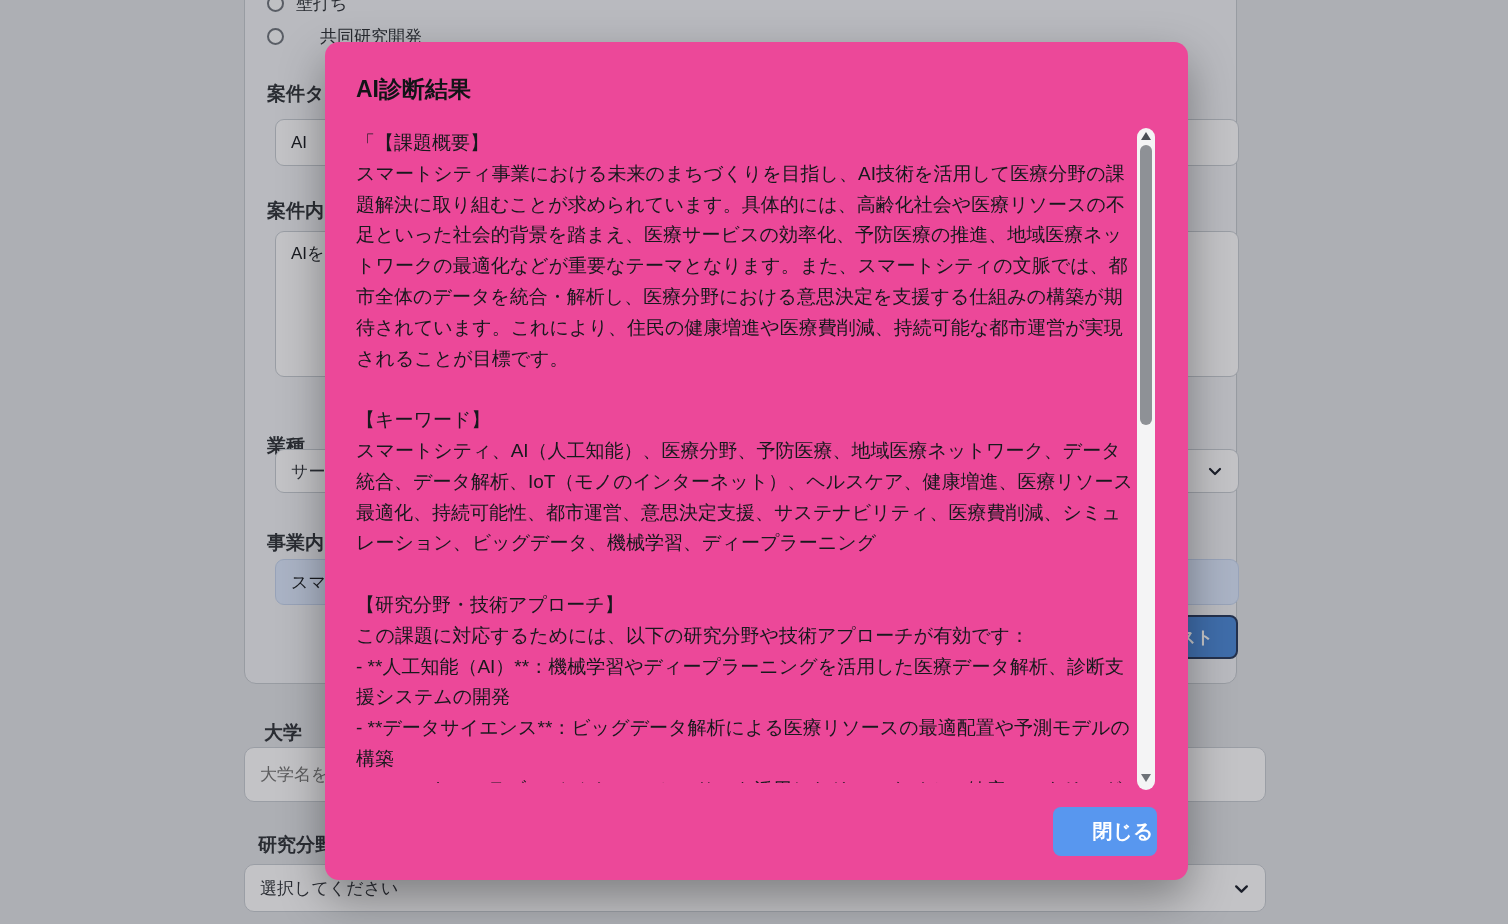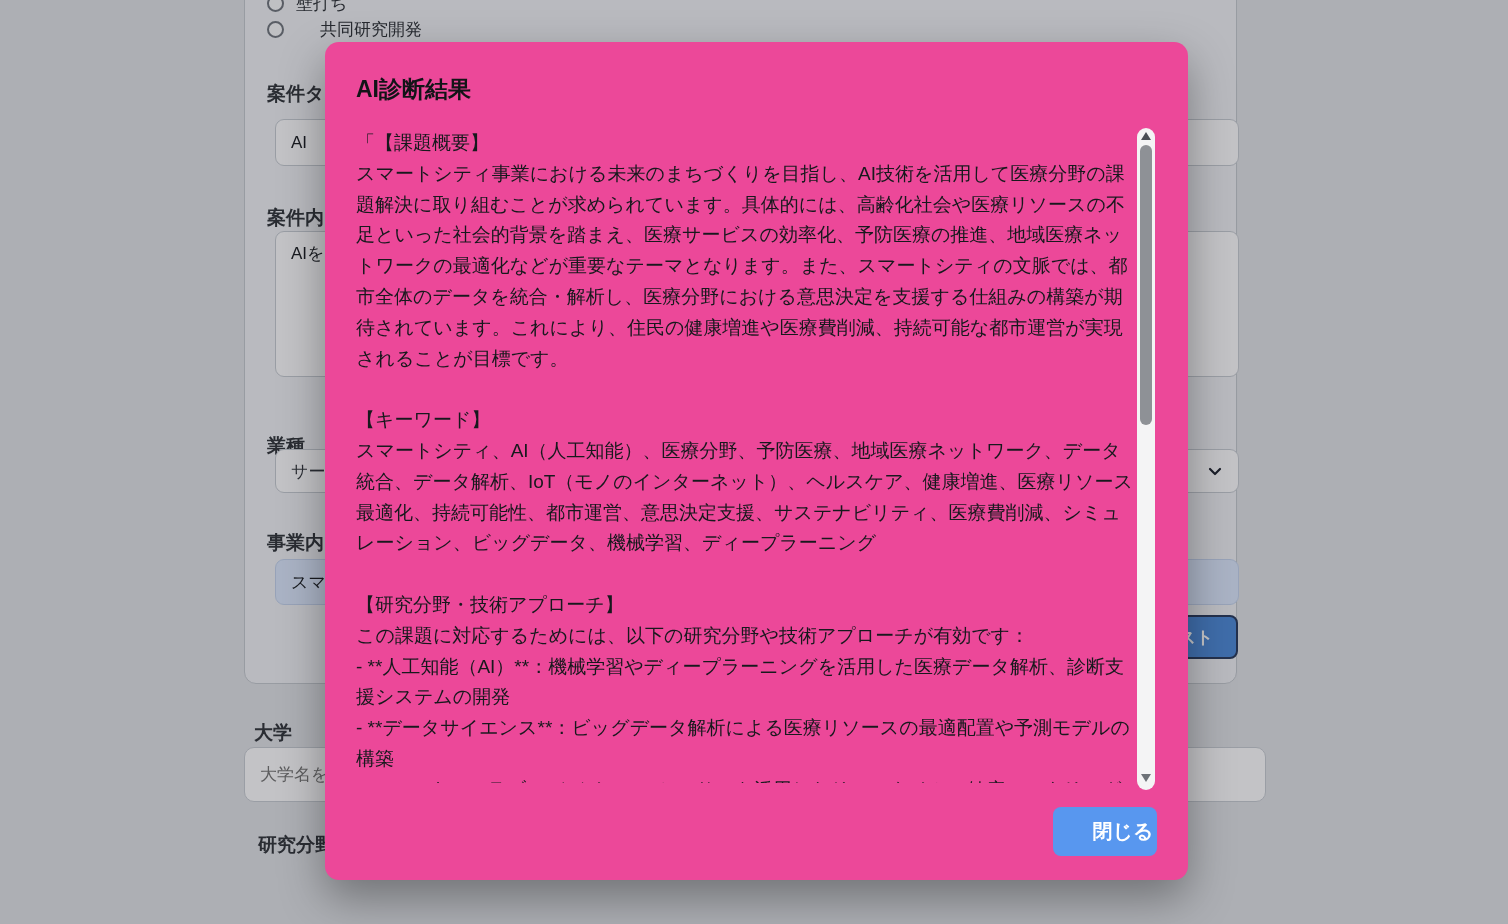--- a/index.html
+++ b/index.html
@@ -58,51 +58,59 @@
 </head>
 <body>
 
 <div class="bg-layer">
   <div class="form-card">
 
     <div class="radio-row" style="left:22px; top:19px;">
       <div class="radio-circle"></div>
       <div class="radio-label">壁打ち</div>
     </div>
-    <div class="radio-row" style="left:22px; top:45px;gap:36px;">
+    <div class="radio-row" style="left:22px; top:52px;gap:36px;">
       <div class="radio-circle"></div>
       <div class="radio-label">共同研究開発</div>
     </div>
 
     <div class="fld-label" style="left:22px; top:108px;">案件タ</div>
     <input class="fld-input" style="left: 30px; top: 146px; height: 47px;" type="text" value="AI">
 
-    <div class="fld-label" style="left:22px; top:232px;">案件内</div>
+    <div class="fld-label" style="left:22px; top:225px;">案件内</div>
     <div class="fld-area" style="left:30px; top:258px; height:146px;">AIを</div>
 
     <div class="fld-label" style="left:22px; top:460px;">業種</div>
     <div class="fld-select" style="left:30px; top:476px; height:44px;">
       <span>サー</span>
       <span class="chev">
         <svg width="16" height="16" viewBox="0 0 16 16">
             <path d="M3 6l5 5 5-5" stroke="#1f2430" stroke-width="2.2" fill="none" stroke-linecap="round" stroke-linejoin="round"></path>
           </svg>
       </span>
     </div>
 
     <div class="fld-label" style="left:22px; top:557px;">事業内</div>
     <input class="fld-input blue-fill" style="left: 30px; top: 586px; height: 46px;" type="text" value="スマ">
   </div>
 
   <button class="req-btn">スト</button>
 
-  <div class="fld-label" style="left:254px; top:720px;"><span>大学</span></div>
+  <div class="fld-label" style="left:264px; top:720px;"><span>大学</span></div>
   <input class="fld-input wide" style="left: 244px; top: 747px; height: 55px; border-radius: 10px;" type="text" placeholder="大学名を">
 
   <div class="fld-label" style="left:258px; top:832px;">研究分野</div>
+  <div class="fld-select wide" style="left:244px; top:864px; height:48px; border-radius:10px;">
+    <span>選択してください</span>
+    <span class="chev">
+      <svg width="17" height="17" viewBox="0 0 16 16">
+          <path d="M3 6l5 5 5-5" stroke="#1f2430" stroke-width="2.2" fill="none" stroke-linecap="round" stroke-linejoin="round"></path>
+        </svg>
+    </span>
+  </div>
 </div>
 
 <div class="overlay"></div>
 
 <div class="modal">
   <div class="modal-title">AI診断結果</div>
 
   <div class="modal-text">「【課題概要】
 スマートシティ事業における未来のまちづくりを目指し、AI技術を活用して医療分野の課題解決に取り組むことが求められています。具体的には、高齢化社会や医療リソースの不足といった社会的背景を踏まえ、医療サービスの効率化、予防医療の推進、地域医療ネットワークの最適化などが重要なテーマとなります。また、スマートシティの文脈では、都市全体のデータを統合・解析し、医療分野における意思決定を支援する仕組みの構築が期待されています。これにより、住民の健康増進や医療費削減、持続可能な都市運営が実現されることが目標です。
 

